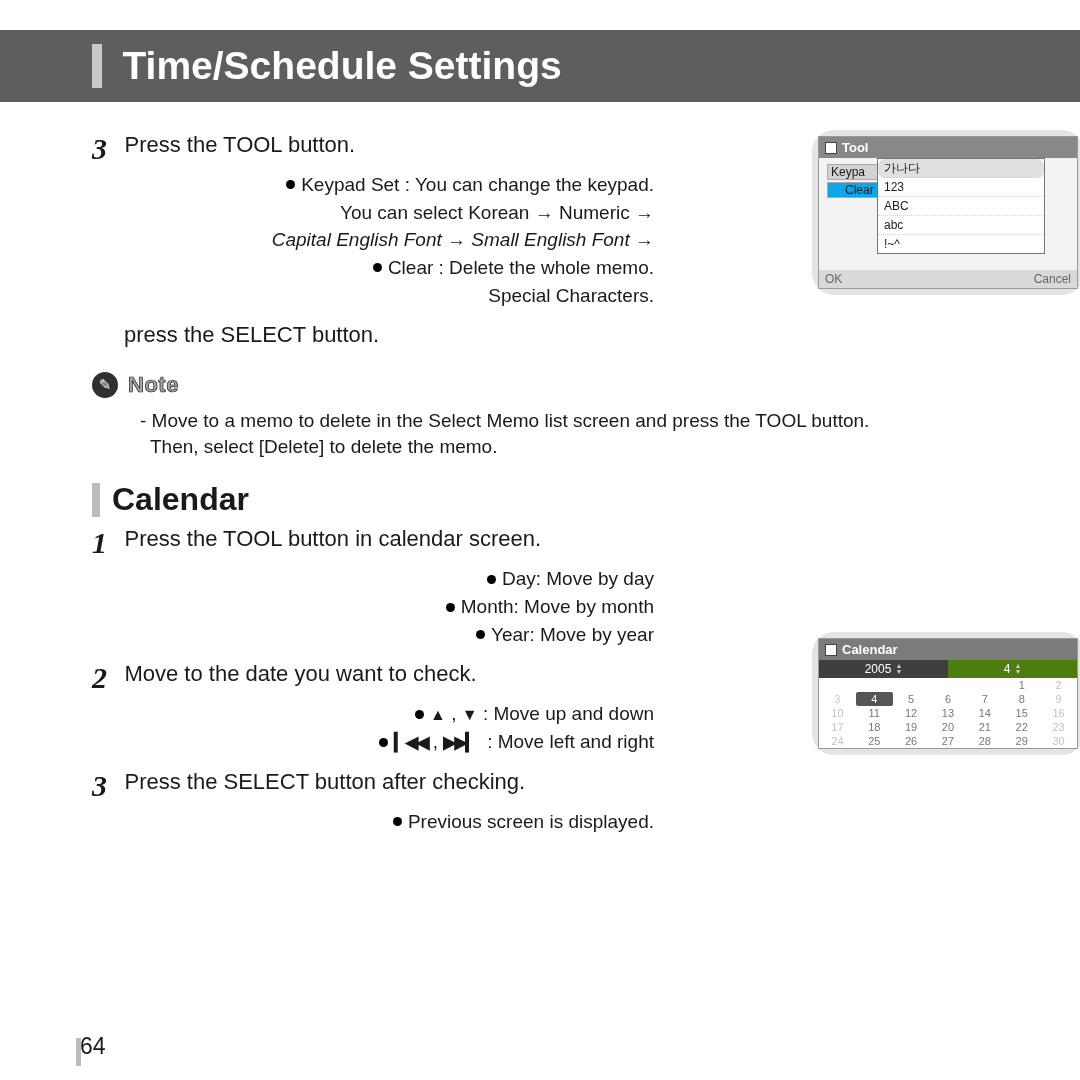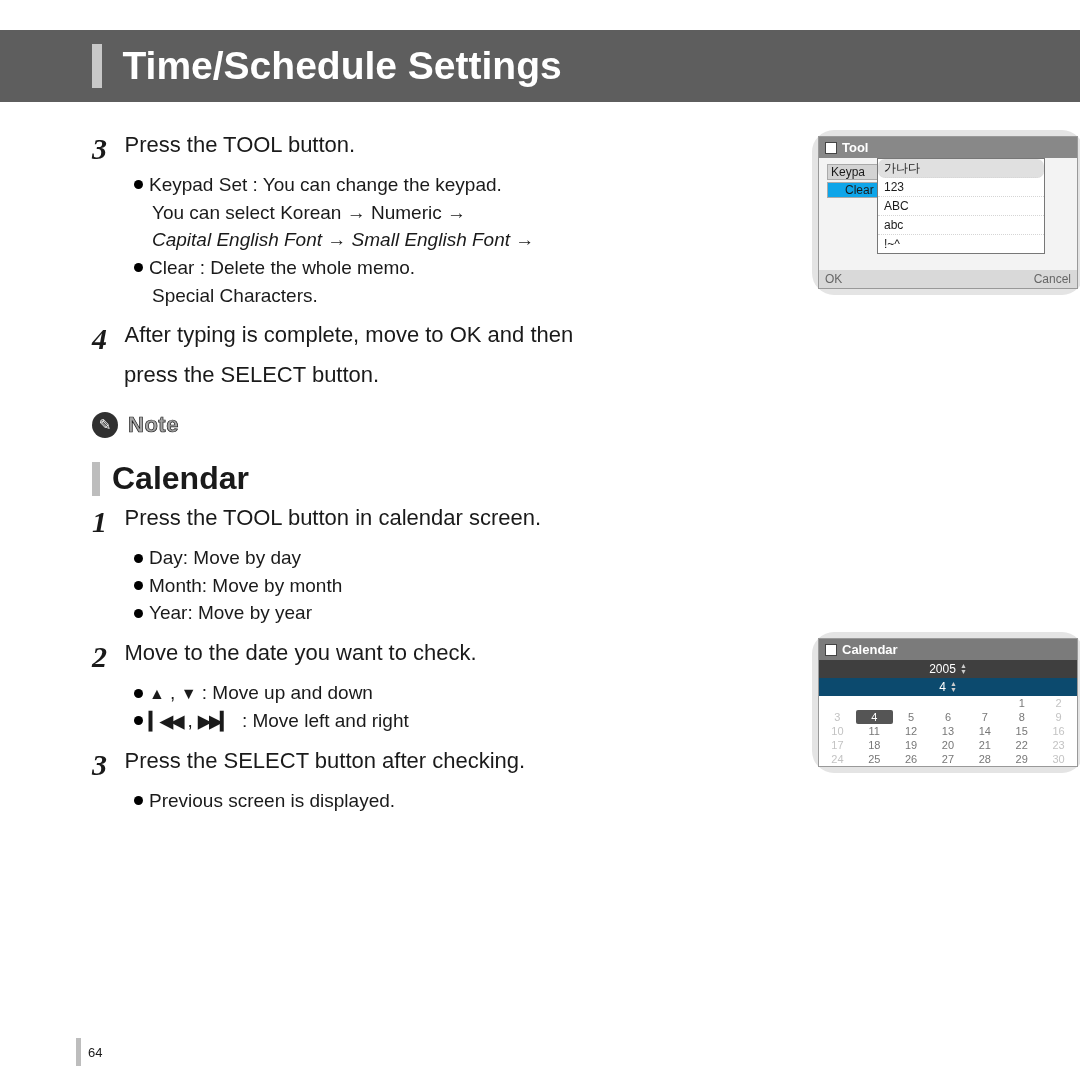--- a/index.html
+++ b/index.html
@@ -33,42 +33,42 @@
   .step-num {
     font-family: "Times New Roman", serif;
     font-style: italic;
     font-weight: bold;
     font-size: 30px;
     display: inline-block;
     width: 28px;
     vertical-align: top;
   }
   .step-text { font-size: 22px; display:inline; }
-  .bullets { margin-left: 42px; margin-top: 4px; margin-bottom: 14px; width: 520px;}
+  .bullets { margin-left: 42px; margin-top: 4px; margin-bottom: 14px; width: 520px; text-align: right;}
   .bullet-line { font-size: 19px; line-height: 1.35; margin-bottom: 2px; }
   .bullet-dot { display: inline-block; width: 9px; height: 9px; background:#000; border-radius:50%; margin-right:6px; vertical-align: middle; position: relative; top:-1px;}
   .note-row { margin-top: 24px; margin-bottom: 10px; display:flex; align-items:center; gap:10px;}
   .note-icon {
     width: 26px; height: 26px; border-radius: 50%;
     background: #303030; color:#fff; display:flex; align-items:center; justify-content:center;
     font-size:15px;
   }
   .note-label {
     font-size: 22px; font-weight: bold; color: #a5a5a5;
     -webkit-text-stroke: 0.7px #222;
     letter-spacing: 0.5px;
   }
   .note-body { margin-left: 48px; font-size: 19px; line-height:1.35; margin-bottom: 16px; }
   .section-heading { margin-top: 22px; margin-bottom: 8px; display:flex; align-items:center; gap:12px;}
   .section-bar { display:inline-block; width: 8px; height: 34px; background:#bdbdbd; }
   .section-title { font-size: 32px; font-weight: bold; }
   .sub-intro { font-size: 22px; margin-bottom: 12px; }
   .page-num {
-    position: absolute; left: 88px; bottom: 20px;
-    font-size: 13px;
+    position: absolute; left: 80px; bottom: 20px;
+    font-size: 23px;
   }
   .page-accent {
     position:absolute; left: 76px; bottom: 14px; width:5px; height:28px; background:#bdbdbd;
   }
   
   .device {
     position: absolute; background:#e4e4e4; border-radius: 22px;
     padding: 6px;
   }
   .device-inner {
@@ -78,21 +78,21 @@
   .dev-title { background:#888; color:#fff; font-weight:bold; padding:3px 6px; display:flex; align-items:center; gap:5px;}
   .dev-icon { width:12px;height:12px;background:#fff;border:1px solid #444; }
   .tool-side { position:absolute; left:8px; top:6px; font-size:12px; }
   .tool-popup {
     position:relative; margin-left:58px; border:1px solid #777; background:#fff;
     width: 168px;
   }
   .tool-popup .opt { padding:0 6px; font-size:12px; border-bottom:1px dotted #d5d5d5; line-height:18px;}
   .tool-bottom { background:#d9d9d9; color:#666; font-size:12px; padding:2px 6px; display:flex; gap:14px;}
   
-  .cal-select { display:flex; background:#0c4a6e; color:#fff; font-size:12px;flex-direction:column; }
+  .cal-select { display:flex; background:#4d7c0f; color:#fff; font-size:12px; }
   .cal-select > div { flex:1; text-align:center; padding:2px 0; display:flex; align-items:center; justify-content:center; gap:4px;}
   .spin { display:inline-flex; flex-direction:column; font-size:7px; line-height:6px; color:#ccc;}
   .cal-grid { display:grid; grid-template-columns: repeat(7,1fr); font-size:11px; text-align:center; background:#fff; color:#777;}
   .cal-grid > div { padding:1px 0; }
   .cal-grid .sel { background:#555; color:#fff; border-radius:2px; }
   .cal-grid .dim { color:#c3c3c3; }
   .glyph { font-family: Arial; }
   .updown { font-size:16px; }
 </style>
 </head>
@@ -110,29 +110,29 @@
     <span class="step-text">Press the TOOL button.</span>
   </div>
   <div class="bullets">
     <div class="bullet-line"><span class="bullet-dot"></span><span>Keypad Set : You can change the keypad.</span></div>
     <div class="bullet-line" style="margin-left:18px;"><span>You can select Korean → Numeric →</span></div>
     <div class="bullet-line" style="margin-left:18px;font-style:italic;"><span>Capital English Font → Small English Font →</span></div>
     <div class="bullet-line"><span class="bullet-dot"></span><span>Clear : Delete the whole memo.</span></div>
     <div class="bullet-line" style="margin-left:18px;"><span>Special Characters.</span></div>
   </div>
 
-  <div class="step-row">
-    <span class="step-num">4</span>
-    <span class="step-text">After typing is complete, move to OK and then</span>
-  </div>
   <div class="step-text" style="margin-left:32px; font-size:22px; display:block;">press the SELECT button.</div>
 
   <div class="note-row">
     <div class="note-icon">✎</div>
     <div class="note-label">Note</div>
+  </div>
+  <div class="note-body">
+    <div>- Move to a memo to delete in the Select Memo list screen and press the TOOL button.</div>
+    <div style="margin-left:10px;">Then, select [Delete] to delete the memo.</div>
   </div>
 
   <div class="section-heading">
     <span class="section-bar"></span>
     <span class="section-title">Calendar</span>
   </div>
 
   <div class="step-row">
     <span class="step-num">1</span>
     <span class="step-text">Press the TOOL button in calendar screen.</span>

